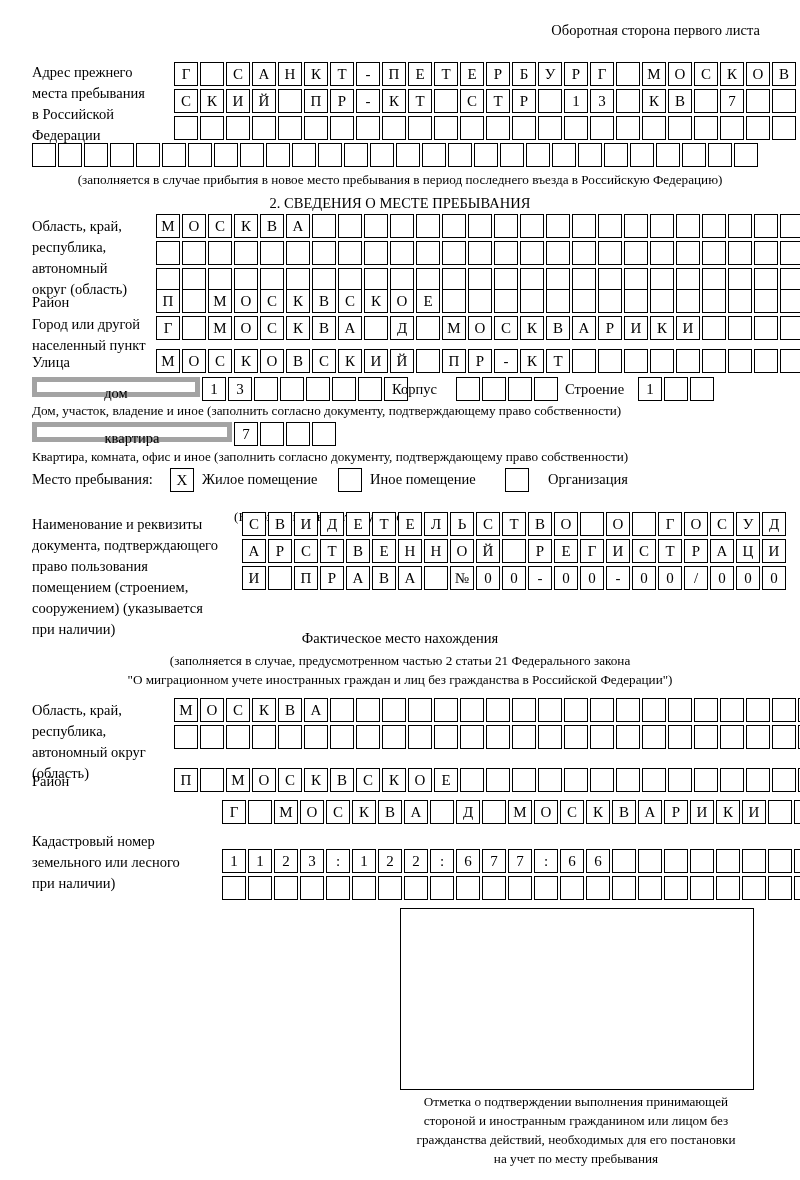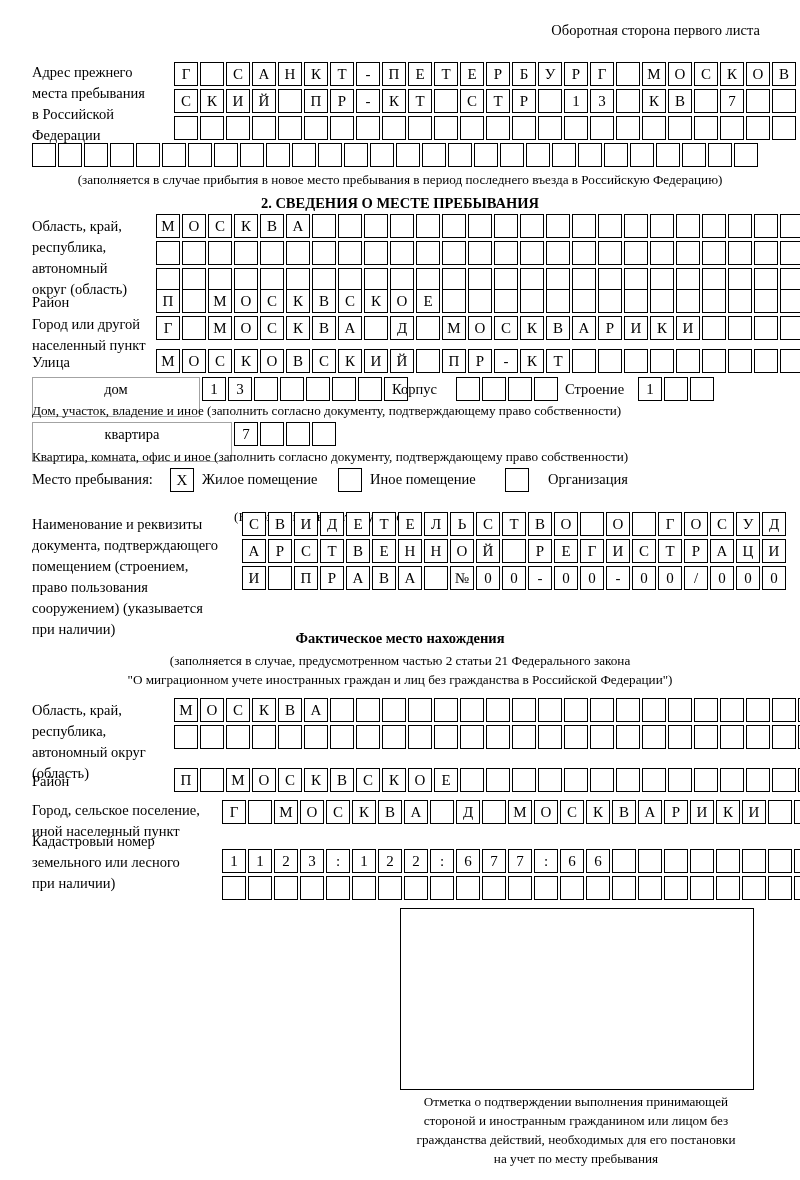--- a/index.html
+++ b/index.html
@@ -44,36 +44,36 @@
     font-size: 15px;
     line-height: 22px;
     font-family: "Liberation Serif", serif;
     background: #fff;
   }
   .bx.filled {
     font-weight: normal;
   }
   .section-title {
     text-align: center;
-    font-weight: bold;
+    font-weight: normal;
     font-size: 14.5px;
   }
   .center {
     text-align: center;
   }
   .small {
     font-size: 13.2px;
   }
   .note {
     font-size: 13.2px;
     text-align: center;
   }
   .wide-field {
-    border: 1px solid #a3a3a3;
-    height: 40px;
+    border: 5px solid #a3a3a3;
+    height: 20px;
     box-sizing: border-box;
     text-align: center;
     font-size: 14.5px;
     line-height: 22px;
     background: #fff;
   }
   .stamp-box {
     position: absolute;
     border: 1px solid #000;
     background: #fff;
@@ -427,22 +427,22 @@
   <div class="abs label" style="left:202px; top:469px;">Жилое помещение</div>
   <div class="abs bx" style="left:338px; top:468px;"></div>
   <div class="abs label" style="left:370px; top:469px;">Иное помещение</div>
   <div class="abs bx" style="left:505px; top:468px;"></div>
   <div class="abs label" style="left:548px; top:469px;">Организация</div>
   <div class="abs small" style="left:234px; top:491px;margin-top:18px;">(Необходимо выбрать нужное)</div>
 
   <div class="abs" style="left:32px; top:514px; width:210px;">
     <div class="label">Наименование и реквизиты</div>
     <div class="label">документа, подтверждающего</div>
+    <div class="label">право пользования</div>
     <div class="label">помещением (строением,</div>
-    <div class="label">право пользования</div>
     <div class="label">сооружением) (указывается</div>
     <div class="label">при наличии)</div>
   </div>
   <div class="abs boxes" id="s2-doc-0" style="left:242px; top:512px;">
       <div class="bx filled">С</div>
       <div class="bx filled">В</div>
       <div class="bx filled">И</div>
       <div class="bx filled">Д</div>
       <div class="bx filled">Е</div>
       <div class="bx filled">Т</div>
@@ -596,24 +596,20 @@
       <div class="bx"></div>
       <div class="bx"></div>
       <div class="bx"></div>
       <div class="bx"></div>
       <div class="bx"></div>
       <div class="bx"></div>
       <div class="bx"></div>
       <div class="bx"></div>
     </div>
 
-  <div class="abs" style="left:32px; top:800px; width:190px;">
-    <div class="label">Город, сельское поселение,</div>
-    <div class="label">иной населенный пункт</div>
-  </div>
   <div class="abs boxes" id="al-city" style="left:222px; top:800px;">
       <div class="bx filled">Г</div>
       <div class="bx"></div>
       <div class="bx filled">М</div>
       <div class="bx filled">О</div>
       <div class="bx filled">С</div>
       <div class="bx filled">К</div>
       <div class="bx filled">В</div>
       <div class="bx filled">А</div>
       <div class="bx"></div>

